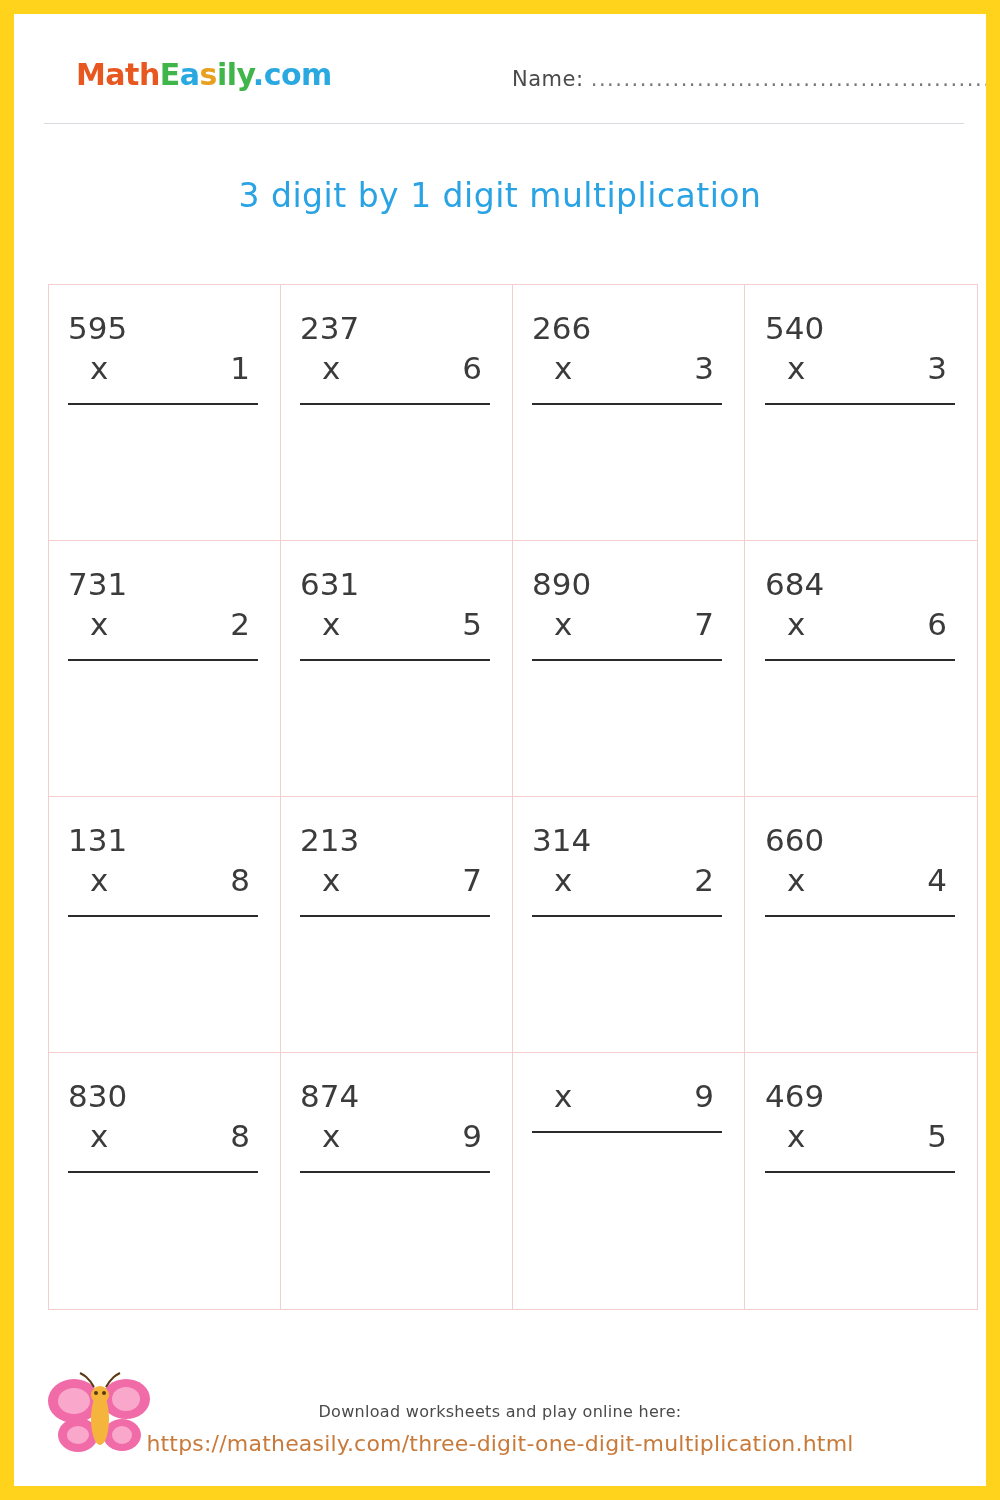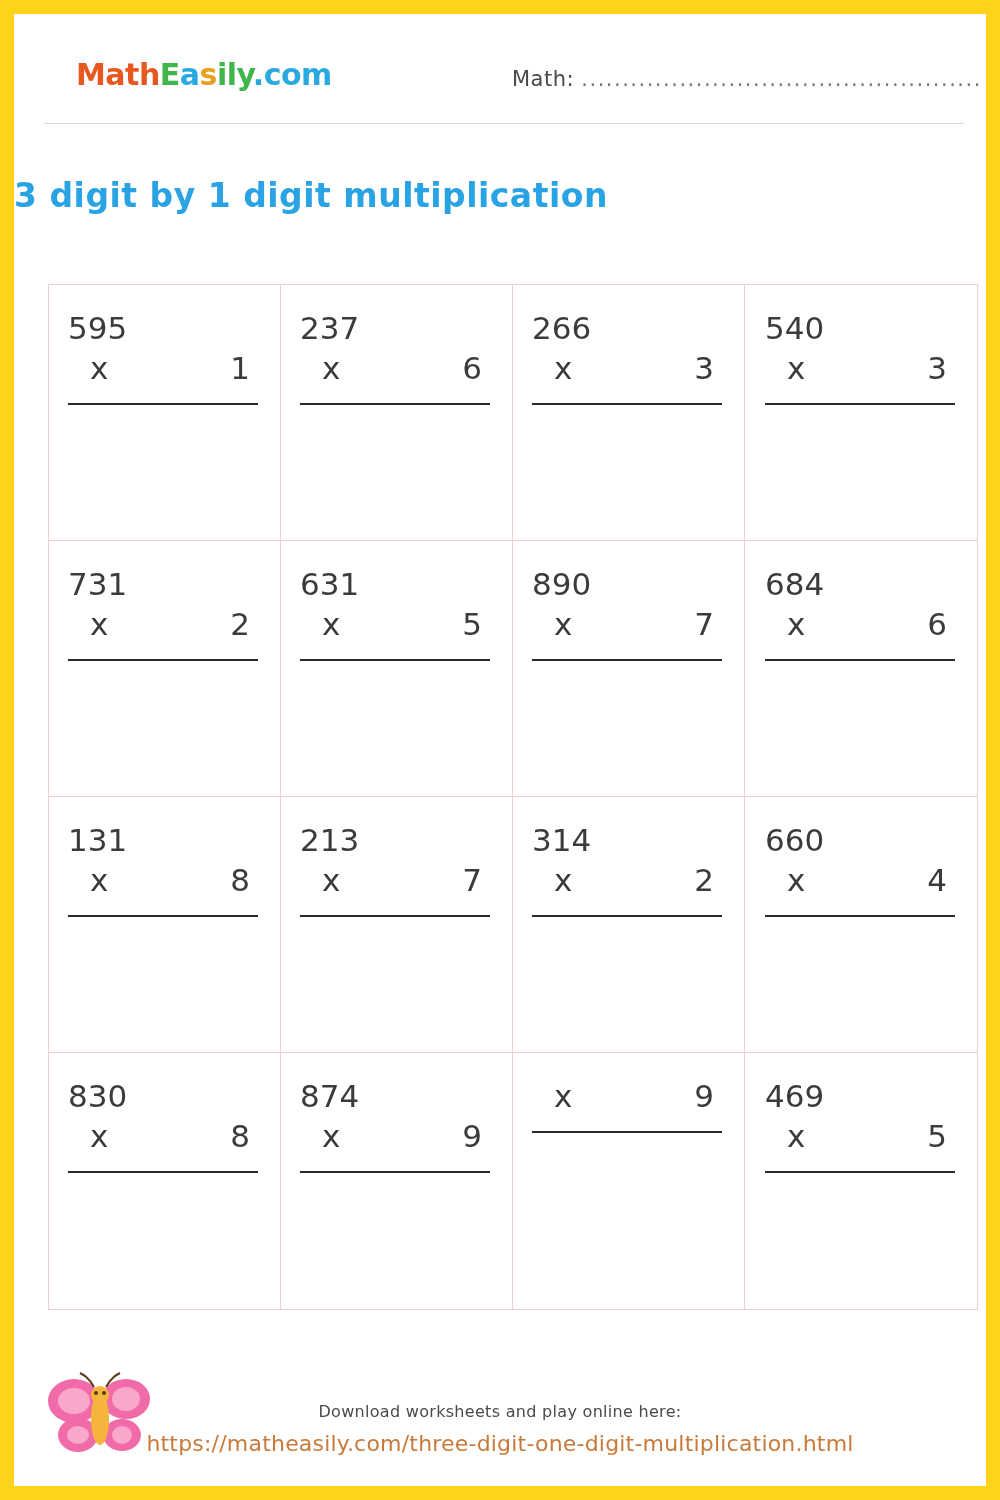--- a/index.html
+++ b/index.html
@@ -67,22 +67,23 @@
     color: #777;
     letter-spacing: 1.5px;
   }
 
   
   .title {
     position: absolute;
     top: 162px;
     left: 0;
     width: 100%;
+    text-align: center;
     font-size: 33px;
-    font-weight: bold;
+    font-weight: normal;
     color: #29A3E3;
     font-family: "DejaVu Sans", sans-serif;
     letter-spacing: 0.5px;
   }
 
   
   .grid {
     position: absolute;
     left: 34px;
     top: 270px;
@@ -165,21 +166,21 @@
 <body>
 
 <div class="page">
   <div class="inner">
 
     <div class="header">
       <div class="logo">
         <span class="c1">Math</span><span class="c2">E</span><span class="c3">a</span><span class="c4">s</span><span class="c5">ily</span><span class="c6">.com</span>
       </div>
       <div class="name-line">
-        <span>Math:</span>
+        <span>Name:</span>
         <span class="name-dots">.................................................</span>
       </div>
     </div>
 
     <div class="title">3 digit by 1 digit multiplication</div>
 
     <div class="grid">
 
       <div class="cell">
         <div class="problem">

